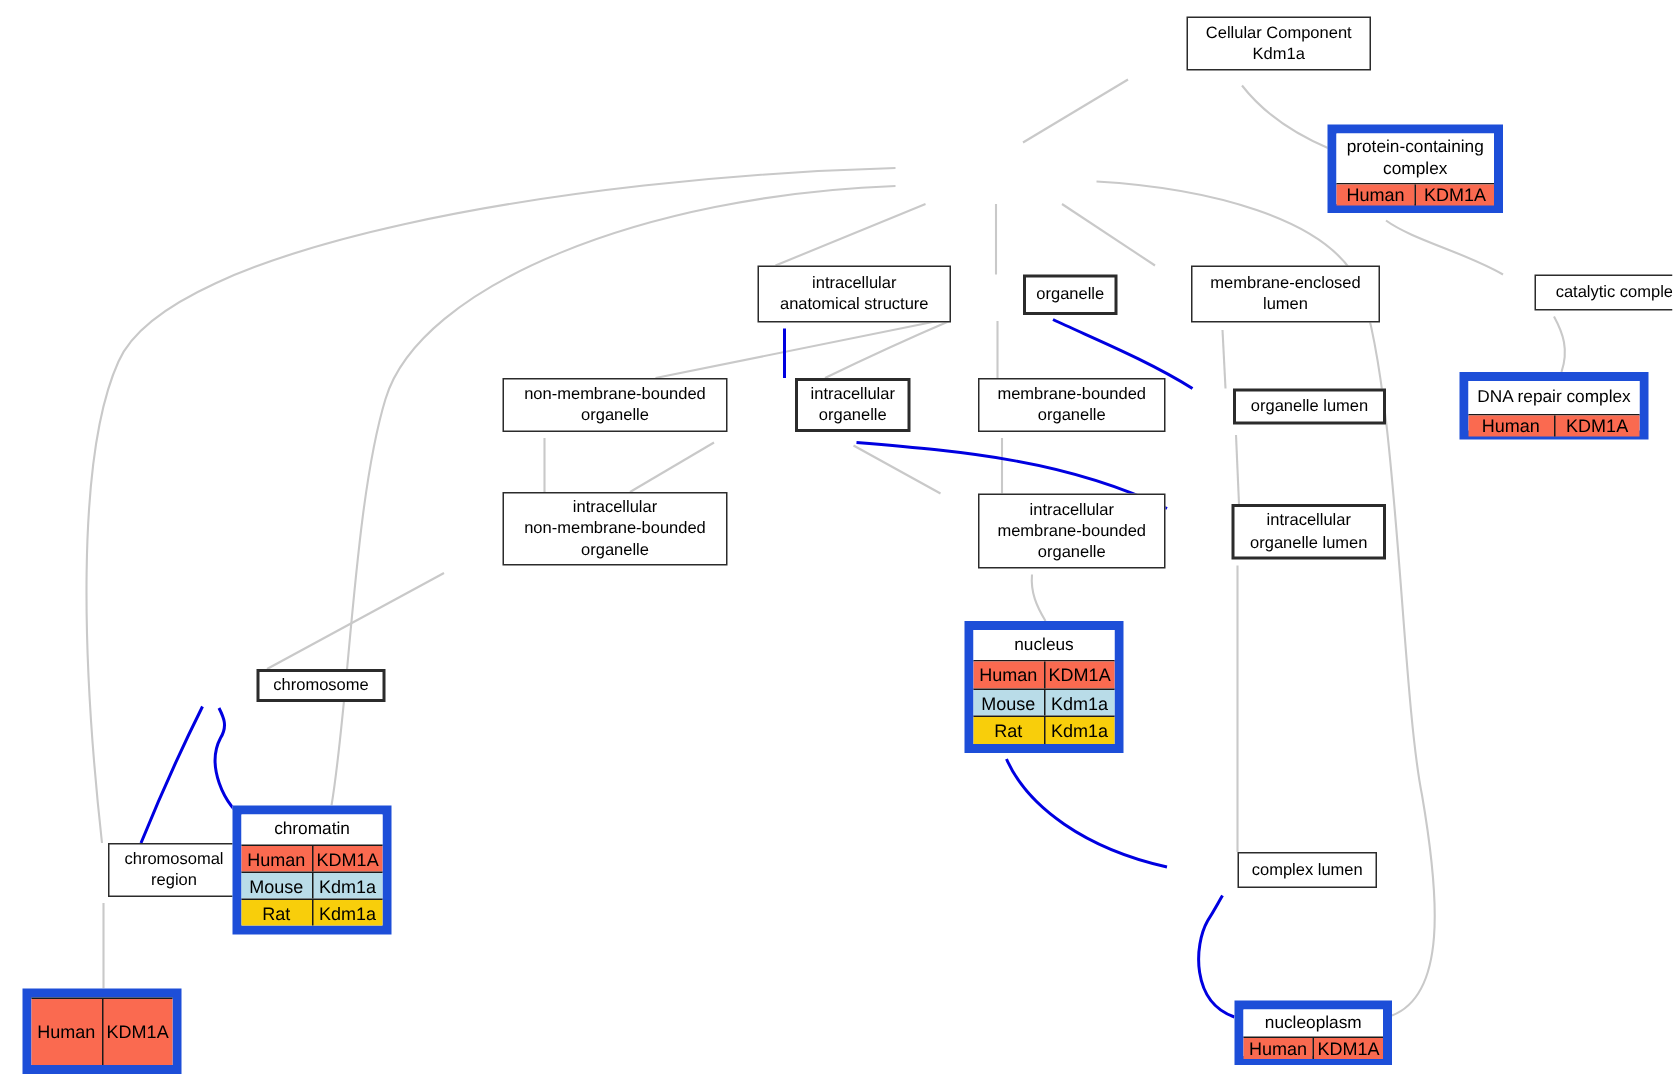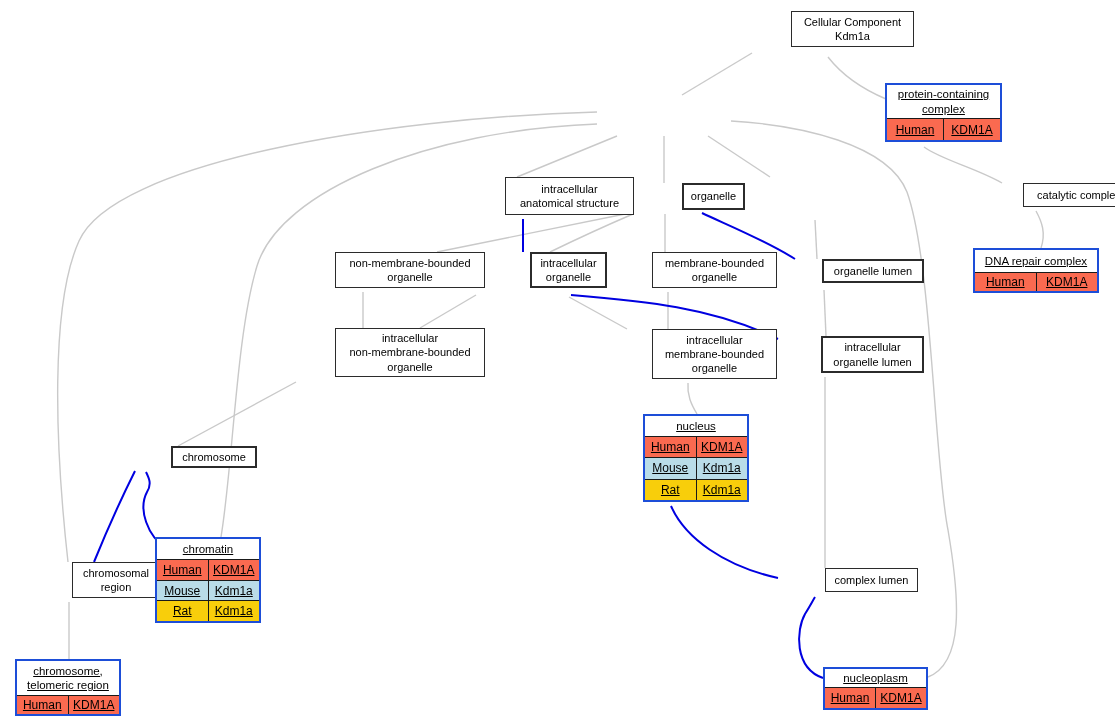--- a/index.html
+++ b/index.html
@@ -6,22 +6,22 @@
   #canvas{position:relative;width:1115px;height:728px;background:#fff;overflow:hidden;
           font-family:"Liberation Sans","DejaVu Sans",sans-serif;color:#000;}
   svg.edges{position:absolute;left:0;top:0;}
   svg.edges path{fill:none;}
   path.eg{stroke:#c9c9c9;stroke-width:1.4;}
   path.eb{stroke:#0000e0;stroke-width:2;}
   .node{position:absolute;box-sizing:border-box;background:#fff;border:1.4px solid #2b2b2b;
         display:flex;align-items:center;justify-content:center;text-align:center;
         font-size:11px;line-height:1.3;white-space:pre-line;margin-left:47px;}
   .node.bold{border-width:2.2px;}
-  .tnode{position:absolute;box-sizing:border-box;background:#fff;border:2px solid #1d4ed8;
-         display:flex;flex-direction:column;text-decoration:underline;}
+  .tnode{position:absolute;box-sizing:border-box;background:#fff;border:6px solid #1d4ed8;
+         display:flex;flex-direction:column;}
   .thead{flex:0 0 auto;display:flex;align-items:center;justify-content:center;text-align:center;
          font-size:11.5px;line-height:1.25;white-space:pre-line;background:#fff;}
   .trow{flex:1 1 auto;display:flex;border-top:1.6px solid #1a1a1a;text-align:right;}
   .tcell{flex:1 1 0;display:flex;align-items:center;justify-content:center;
          font-size:12px;overflow:hidden;}
   .tcell + .tcell{border-left:1.6px solid #1a1a1a;}
 </style>
 </head>
 <body>
 
@@ -69,20 +69,22 @@
     <path class="eb" marker-end="url(#mb)" d="M 167,549 C 147,536 138,509 147,492 C 152,484 149,478 146,472" style="stroke: rgb(0, 0, 224);"></path>
     <path class="eb" marker-end="url(#mb)" d="M 94,562 C 105,535 122,497 135,471" style="stroke: rgb(0, 0, 224);"></path>
   </svg>
 
   <div class="node" style="left:744px;top:11px;width:123px;height:36px"><span>Cellular Component
 Kdm1a</span></div>
   <div class="node" style="left:976px;top:183px;width:112px;height:24px"><span>catalytic complex</span></div>
   <div class="node" style="left:458px;top:177px;width:129px;height:38px"><span>intracellular
 anatomical structure</span></div>
   <div class="node bold" style="left:635px;top:183px;width:63px;height:27px"><span>organelle</span></div>
+  <div class="node" style="left:747px;top:177px;width:126px;height:38px"><span>membrane-enclosed
+lumen</span></div>
   <div class="node" style="left:288px;top:252px;width:150px;height:36px"><span>non-membrane-bounded
 organelle</span></div>
   <div class="node bold" style="left:483px;top:252px;width:77px;height:36px"><span>intracellular
 organelle</span></div>
   <div class="node" style="left:605px;top:252px;width:125px;height:36px"><span>membrane-bounded
 organelle</span></div>
   <div class="node bold" style="left:775px;top:259px;width:102px;height:24px"><span>organelle lumen</span></div>
   <div class="node" style="left:288px;top:328px;width:150px;height:49px"><span>intracellular
 non-membrane-bounded
 organelle</span></div>
@@ -139,22 +141,20 @@
       <span class="tcell" style="background: rgb(185, 220, 232);">Mouse</span>
       <span class="tcell" style="background: rgb(185, 220, 232);">Kdm1a</span>
     </div>
     <div class="trow">
       <span class="tcell" style="background: rgb(248, 206, 11);">Rat</span>
       <span class="tcell" style="background: rgb(248, 206, 11);">Kdm1a</span>
     </div>
   </div>
 
   <div class="tnode" style="left:15px;top:659px;width:106px;height:57px">
-    <div class="thead" style="height:34px"><span>chromosome,
-telomeric region</span></div>
     <div class="trow">
       <span class="tcell" style="background: rgb(250, 106, 80);">Human</span>
       <span class="tcell" style="background: rgb(250, 106, 80);">KDM1A</span>
     </div>
   </div>
 
   <div class="tnode" style="left:823px;top:667px;width:105px;height:43px">
     <div class="thead" style="height:18px"><span>nucleoplasm</span></div>
     <div class="trow">
       <span class="tcell" style="background: rgb(250, 106, 80);">Human</span>

